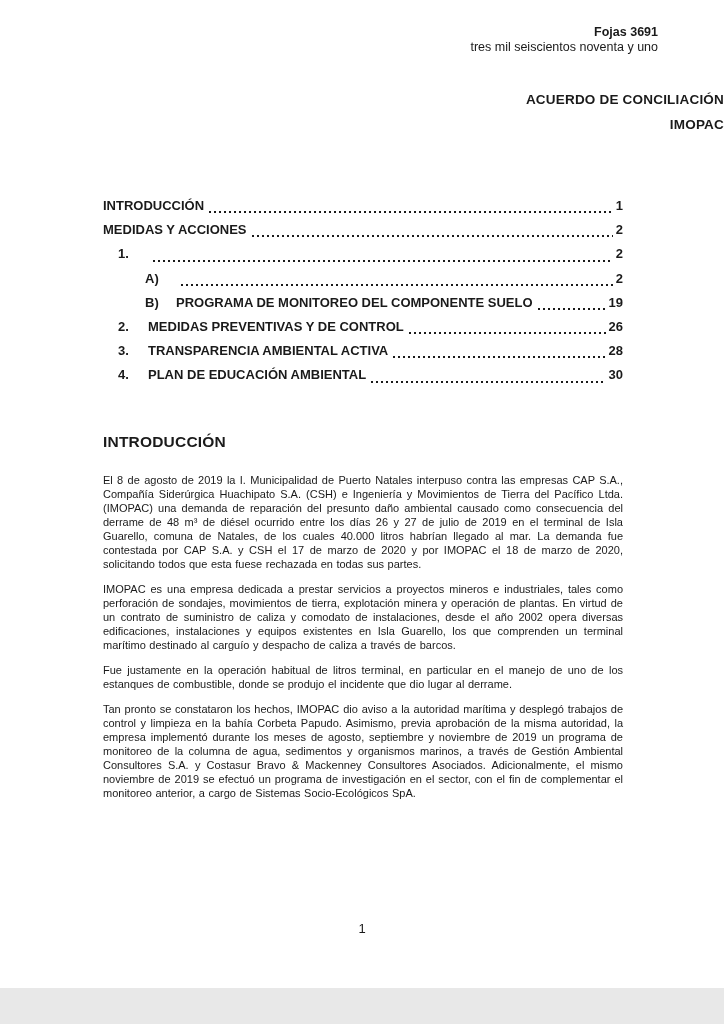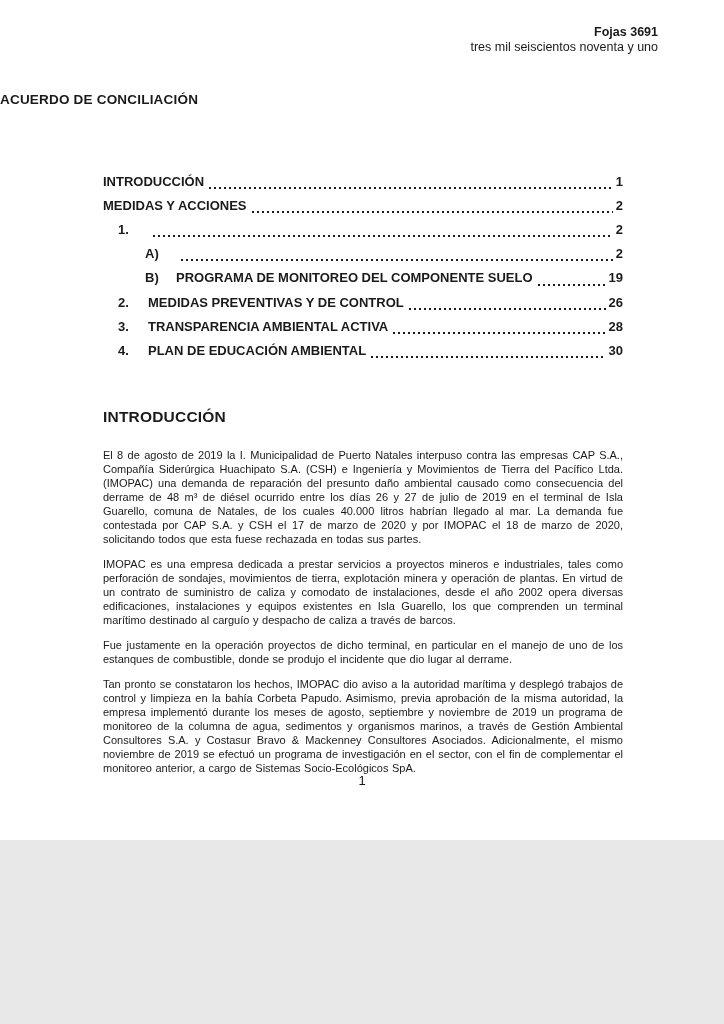--- a/index.html
+++ b/index.html
@@ -3,42 +3,42 @@
 <meta charset="utf-8">
 <style>
   html, body {
     margin: 0;
     padding: 0;
     background: #e8e8e8;
   }
   .page {
     position: relative;
     width: 724px;
-    height: 840px;
+    height: 988px;
     margin: 0 auto;
     background: #ffffff;
     font-family: "Liberation Sans", sans-serif;
     color: #1a1a1a;
     overflow: hidden;
     box-sizing: border-box;
   }
   
   .fojas {
     margin-top: 25px;
     padding-right: 66px;
     text-align: right;
     font-size: 12.5px;
     line-height: 15px;
     color: #1a1a1a;
   }
   .fojas .fojas-number { font-weight: 600; }
   
   .title-block {
     margin-top: 33px;
-    text-align: left;
+    text-align: right;
     font-weight: bold;
     font-size: 13.5px;
     line-height: 24.5px;
     letter-spacing: 0.2px;
   }
   
   .toc {
     margin-top: 57px;
     padding-left: 103px;
     padding-right: 101px;
@@ -104,20 +104,21 @@
 
 <div class="page">
 
   <div class="fojas">
     <div class="fojas-number">Fojas 3691</div>
     <div class="fojas-words">tres mil seiscientos noventa y uno</div>
   </div>
 
   <div class="title-block">
     <div>ACUERDO DE CONCILIACIÓN</div>
+    <div>IMOPAC</div>
   </div>
 
   <div class="toc" id="toc">
       <div class="toc-row lvl0">
         <span class="toc-label">INTRODUCCIÓN</span>
         <span class="toc-leader"></span>
         <span class="toc-page">1</span>
       </div>
       <div class="toc-row lvl0">
         <span class="toc-label">MEDIDAS Y ACCIONES</span>
@@ -158,19 +159,19 @@
         <span class="toc-leader"></span>
         <span class="toc-page">30</span>
       </div>
     </div>
 
   <div class="intro-heading">INTRODUCCIÓN</div>
 
   <div class="intro-body" id="intro-paragraphs">
       <p>El 8 de agosto de 2019 la I. Municipalidad de Puerto Natales interpuso contra las empresas CAP S.A., Compañía Siderúrgica Huachipato S.A. (CSH) e Ingeniería y Movimientos de Tierra del Pacífico Ltda. (IMOPAC) una demanda de reparación del presunto daño ambiental causado como consecuencia del derrame de 48 m³ de diésel ocurrido entre los días 26 y 27 de julio de 2019 en el terminal de Isla Guarello, comuna de Natales, de los cuales 40.000 litros habrían llegado al mar. La demanda fue contestada por CAP S.A. y CSH el 17 de marzo de 2020 y por IMOPAC el 18 de marzo de 2020, solicitando todos que esta fuese rechazada en todas sus partes.</p>
       <p>IMOPAC es una empresa dedicada a prestar servicios a proyectos mineros e industriales, tales como perforación de sondajes, movimientos de tierra, explotación minera y operación de plantas. En virtud de un contrato de suministro de caliza y comodato de instalaciones, desde el año 2002 opera diversas edificaciones, instalaciones y equipos existentes en Isla Guarello, los que comprenden un terminal marítimo destinado al carguío y despacho de caliza a través de barcos.</p>
-      <p>Fue justamente en la operación proyectos de dicho terminal, en particular en el manejo de uno de los estanques de combustible, donde se produjo el incidente que dio lugar al derrame.</p>
+      <p>Fue justamente en la operación habitual de litros terminal, en particular en el manejo de uno de los estanques de combustible, donde se produjo el incidente que dio lugar al derrame.</p>
       <p>Tan pronto se constataron los hechos, IMOPAC dio aviso a la autoridad marítima y desplegó trabajos de control y limpieza en la bahía Corbeta Papudo. Asimismo, previa aprobación de la misma autoridad, la empresa implementó durante los meses de agosto, septiembre y noviembre de 2019 un programa de monitoreo de la columna de agua, sedimentos y organismos marinos, a través de Gestión Ambiental Consultores S.A. y Costasur Bravo &amp; Mackenney Consultores Asociados. Adicionalmente, el mismo noviembre de 2019 se efectuó un programa de investigación en el sector, con el fin de complementar el monitoreo anterior, a cargo de Sistemas Socio-Ecológicos SpA.</p>
     </div>
 
   <div class="page-number">1</div>
 
 </div>
 
 </body></html>

